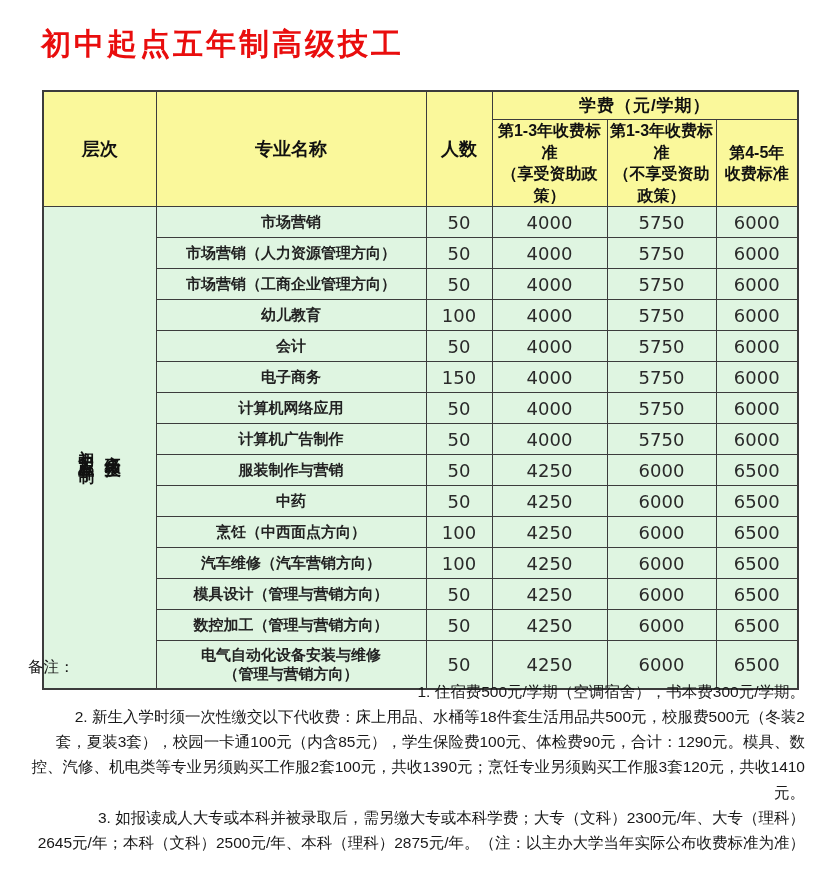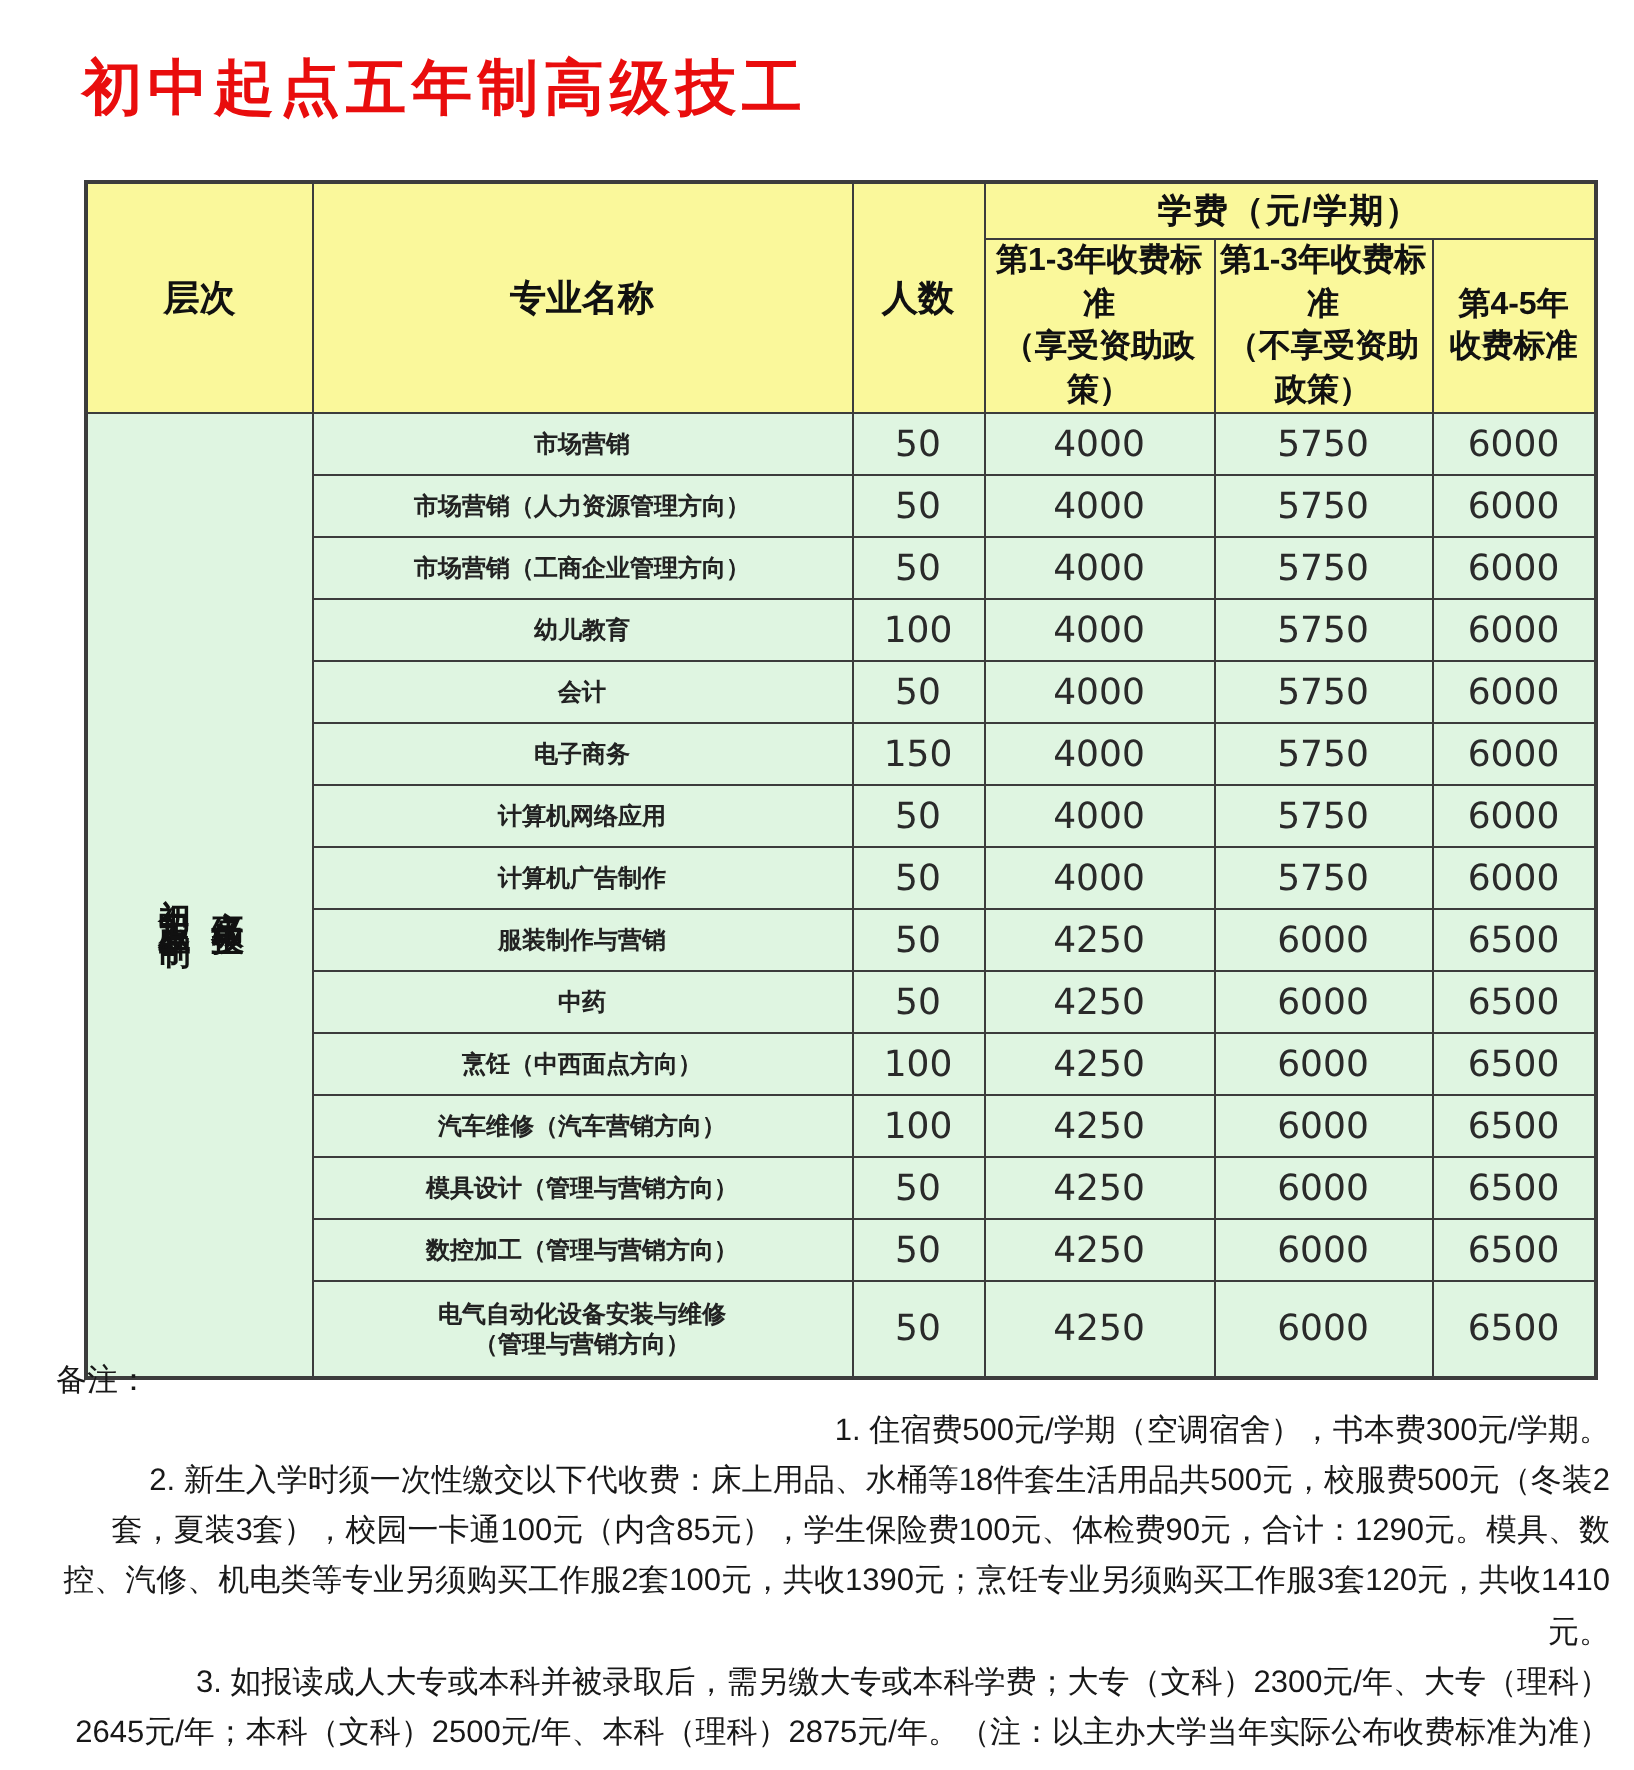--- a/index.html
+++ b/index.html
@@ -20,29 +20,29 @@
   table.fees th,table.fees td{
     border:1px solid #3c3c3c;padding:0;text-align:center;vertical-align:middle;
   }
   thead th{background:#faf89b;color:#111;}
   .h-main{font-size:18px;font-weight:700;}
   .h-group{font-size:17px;font-weight:700;height:27px;letter-spacing:1px;}
   .h-sub{font-size:16px;font-weight:700;line-height:1.35;height:45px;}
   tbody td{background:#dff5e1;color:#222;}
   tr.body-row{height:31px;}
   tr.body-row-last{height:48px;padding-left:39px;}
-  td.major-cell{font-weight:700;font-size:12px;line-height:1.25;}
+  td.major-cell{font-weight:700;font-size:15px;line-height:1.25;}
   td.num-cell{font-size:18px;font-weight:400;color:#2a2a2a;
     font-family:"DejaVu Sans","Liberation Sans",sans-serif;}
   td.level-cell{background:#dff5e1;}
   .level-wrap{display:flex;flex-direction:row;justify-content:center;align-items:center;gap:9px;}
   .v-text{writing-mode:vertical-rl;text-orientation:upright;
     font-weight:700;font-size:16px;letter-spacing:3px;color:#111;line-height:1.1;}
   .notes{
-    position:absolute;left:28px;top:678px;width:777px;
+    position:absolute;left:28px;top:654px;width:777px;
     font-size:15.5px;line-height:1.62;color:#181818;
   }
   .notes p{margin:0;}
   .note-item{text-indent:2.3em;text-align:right;}
 </style>
 </head>
 <body>
 
 <div class="page">
 

